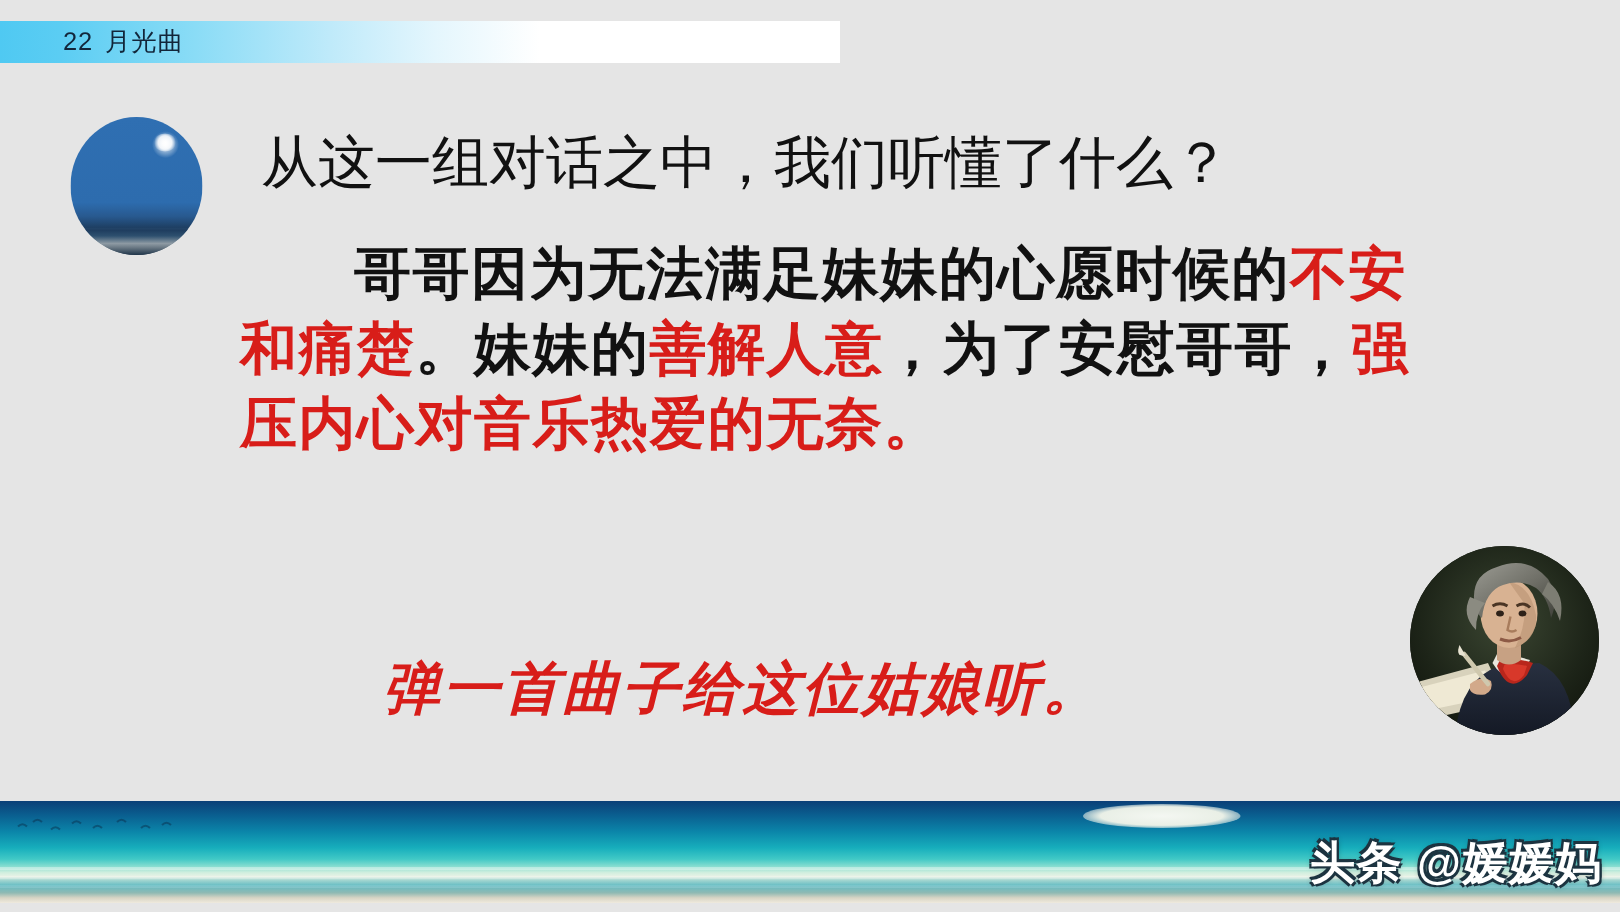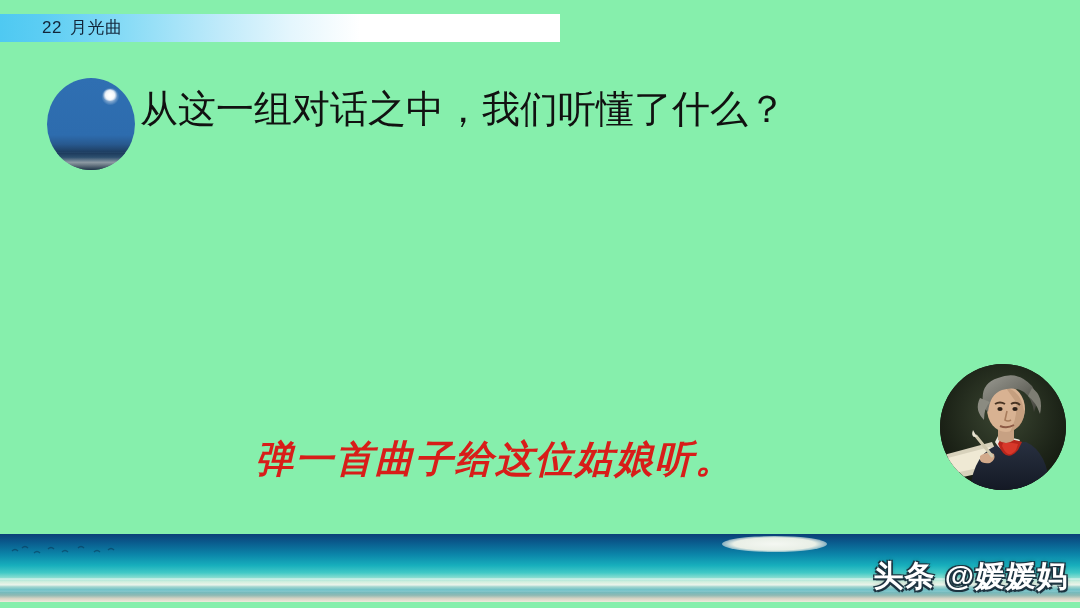--- a/index.html
+++ b/index.html
@@ -15,21 +15,21 @@
     font-family: "Liberation Sans", "DejaVu Sans", sans-serif;
     position: relative;
   }
 
   
   .slide {
     position: absolute;
     left: 0; top: 0;
     width: 1080px;
     height: 608px;
-    background: #86efac;
+    background: #e5e5e5;
     overflow: hidden;
   }
 
   
   .header-bar {
     position: absolute;
     left: 0;
     top: 14px;
     width: 560px;
     height: 28px;
@@ -96,21 +96,21 @@
         #2c4f6e 25%,
         #8e9aa3 55%,
         #6d7b86 70%,
         #1f3449 100%);
     opacity: 0.95;
   }
 
   
   .q-line-1 {
     position: absolute;
-    left: 140px;
+    left: 174px;
     top: 85px;
     font-size: 38px;
     line-height: 48px;
     color: #111111;
     white-space: nowrap;
     font-family: "Liberation Sans", "DejaVu Sans", sans-serif;
   }
 
   .para-red {
     position: absolute;
@@ -246,20 +246,21 @@
     <span class="num">22</span><span>月光曲</span>
   </div>
 
   <div class="sphere">
     <div class="gloss"></div>
     <div class="sea-band"></div>
   </div>
 
   <div class="q-line-1">从这一组对话之中，我们听懂了什么？</div>
 
+  <div class="para-red"><span class="indent"></span><span class="blk">哥哥因为无法满足妹妹的心愿时候的</span><span class="red">不安和痛楚</span><span class="blk">。妹妹的</span><span class="red">善解人意</span><span class="blk">，为了安慰哥哥，</span><span class="red">强压内心对音乐热爱的无奈。</span></div>
 
 
   <div class="answer-line">弹一首曲子给这位姑娘听。</div>
 
   <div class="portrait">
     <svg width="126" height="126" viewBox="0 0 126 126">
       <defs>
         <radialGradient id="bg" cx="50%" cy="40%" r="75%">
           <stop offset="0%" stop-color="#3b4632"></stop>
           <stop offset="60%" stop-color="#1d2418"></stop>

